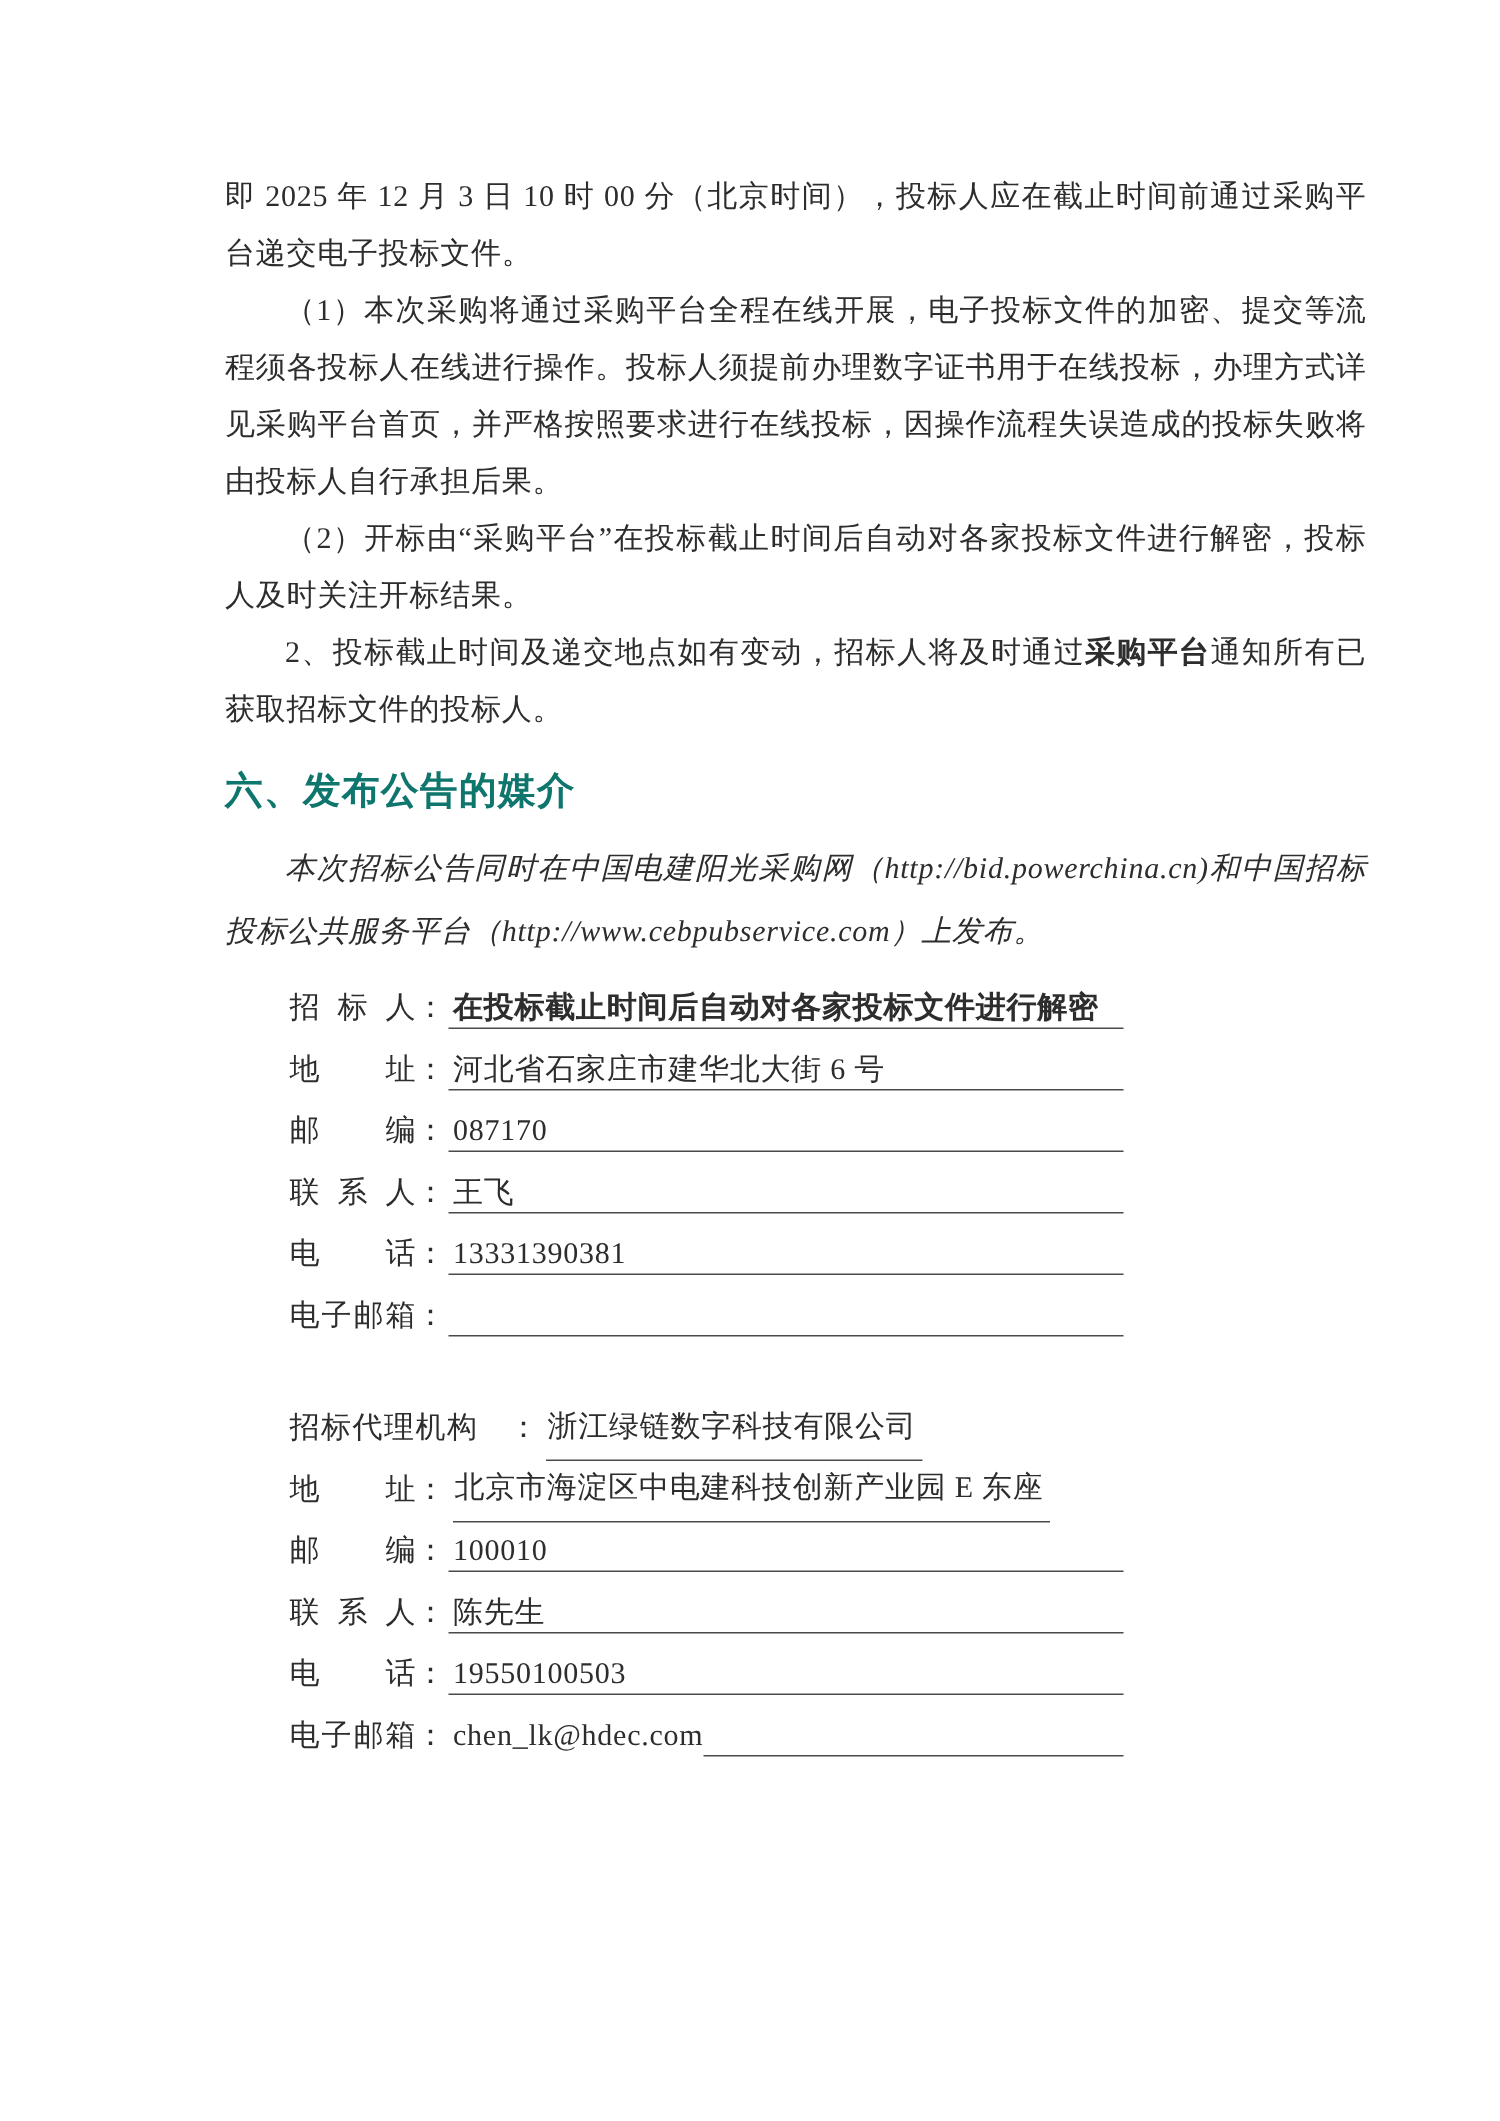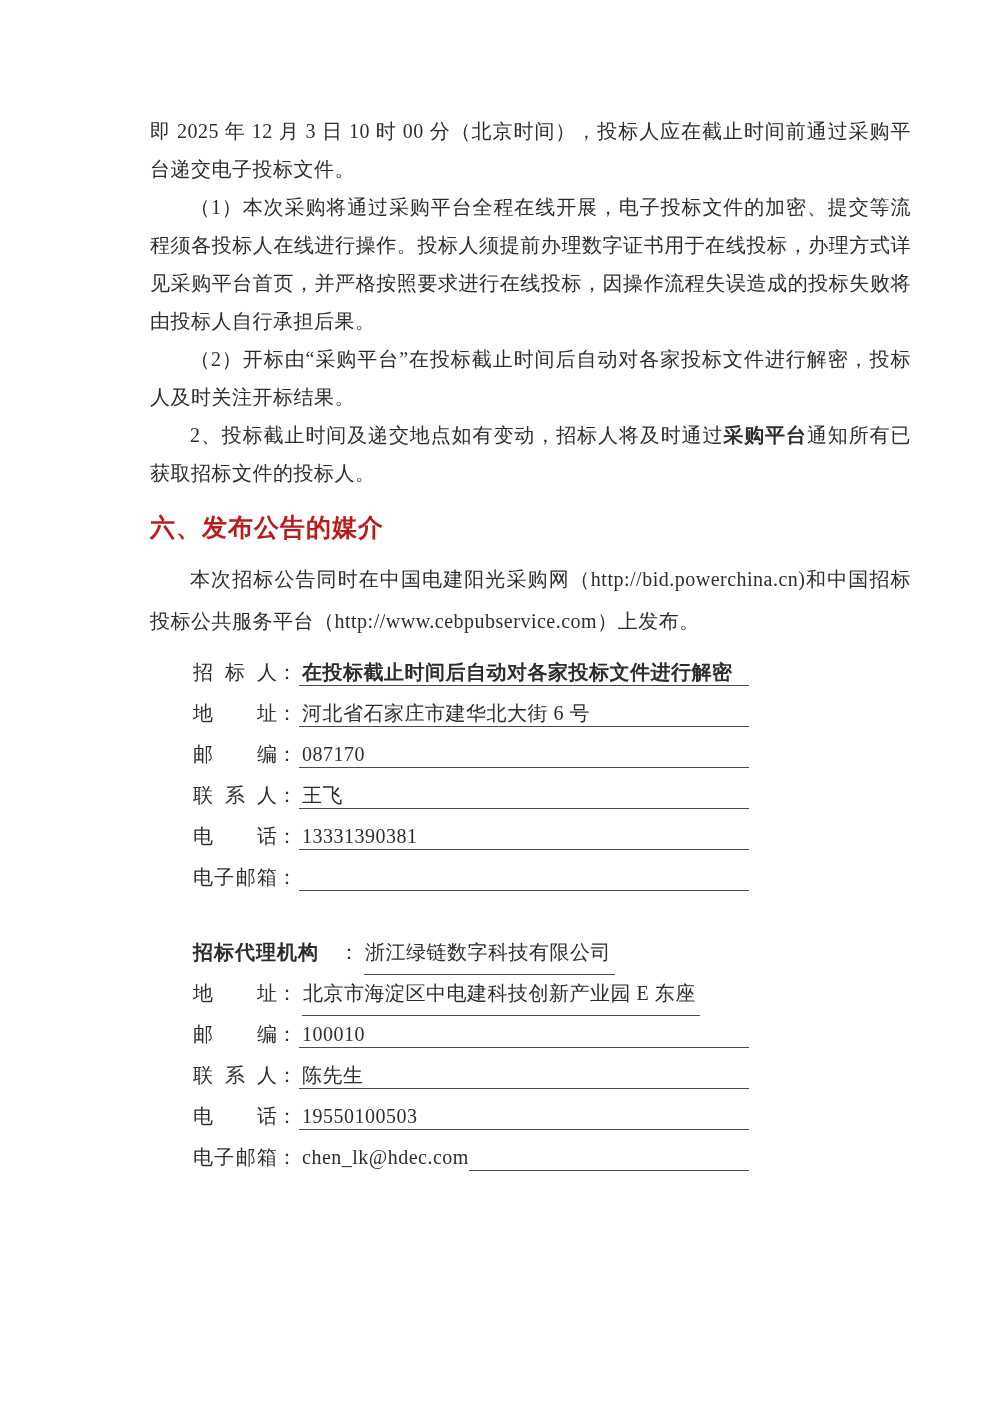--- a/index.html
+++ b/index.html
@@ -31,62 +31,62 @@
     letter-spacing: 0.5px;
   }
   .indent { text-indent: 2em; }
   .bold { font-weight: bold; }
 
   
   .sec-heading {
     font-family: "Liberation Sans", "DejaVu Sans", sans-serif;
     font-size: 25px;
     font-weight: bold;
-    color: #b91c1c;
+    color: #0f766e;
     line-height: 38px;
     margin: 16px 0 12px 0;
     letter-spacing: 1px;
   }
   .sec6-body {
     margin: 0;
     font-size: 20px;
     line-height: 42px;
     text-align: justify;
     text-indent: 2em;
     letter-spacing: 0.5px;
+    font-style: italic;
   }
   .sec7-spacer { height: 10px; }
 
   
   .contact {
     margin-left: 43px;
     width: 556px;          
     font-size: 20px;
   }
   .contact.second { margin-top: 34px; }
   .crow {
     position: relative;
     display: flex;
-    align-items: flex-start;
+    align-items: center;
     height: 41px;
     line-height: 41px;
     white-space: nowrap;
   }
   .c-label {
     display: block;
     width: 84px;
     text-align: justify;
     text-align-last: justify;
     flex: 0 0 auto;
   }
   .c-label.wide {
     width: 146px;
     text-align-last: auto;
     letter-spacing: 1px;
-    font-weight: bold;
   }
   .c-colon { flex: 0 0 auto; }
   .c-value {
     margin-left: 5px;
     flex: 0 0 auto;
     letter-spacing: 0.5px;
   }
   .c-value.ul-text {
     border-bottom: 1.5px solid #4a4a4a;
     padding: 0 4px 1px 1px;

